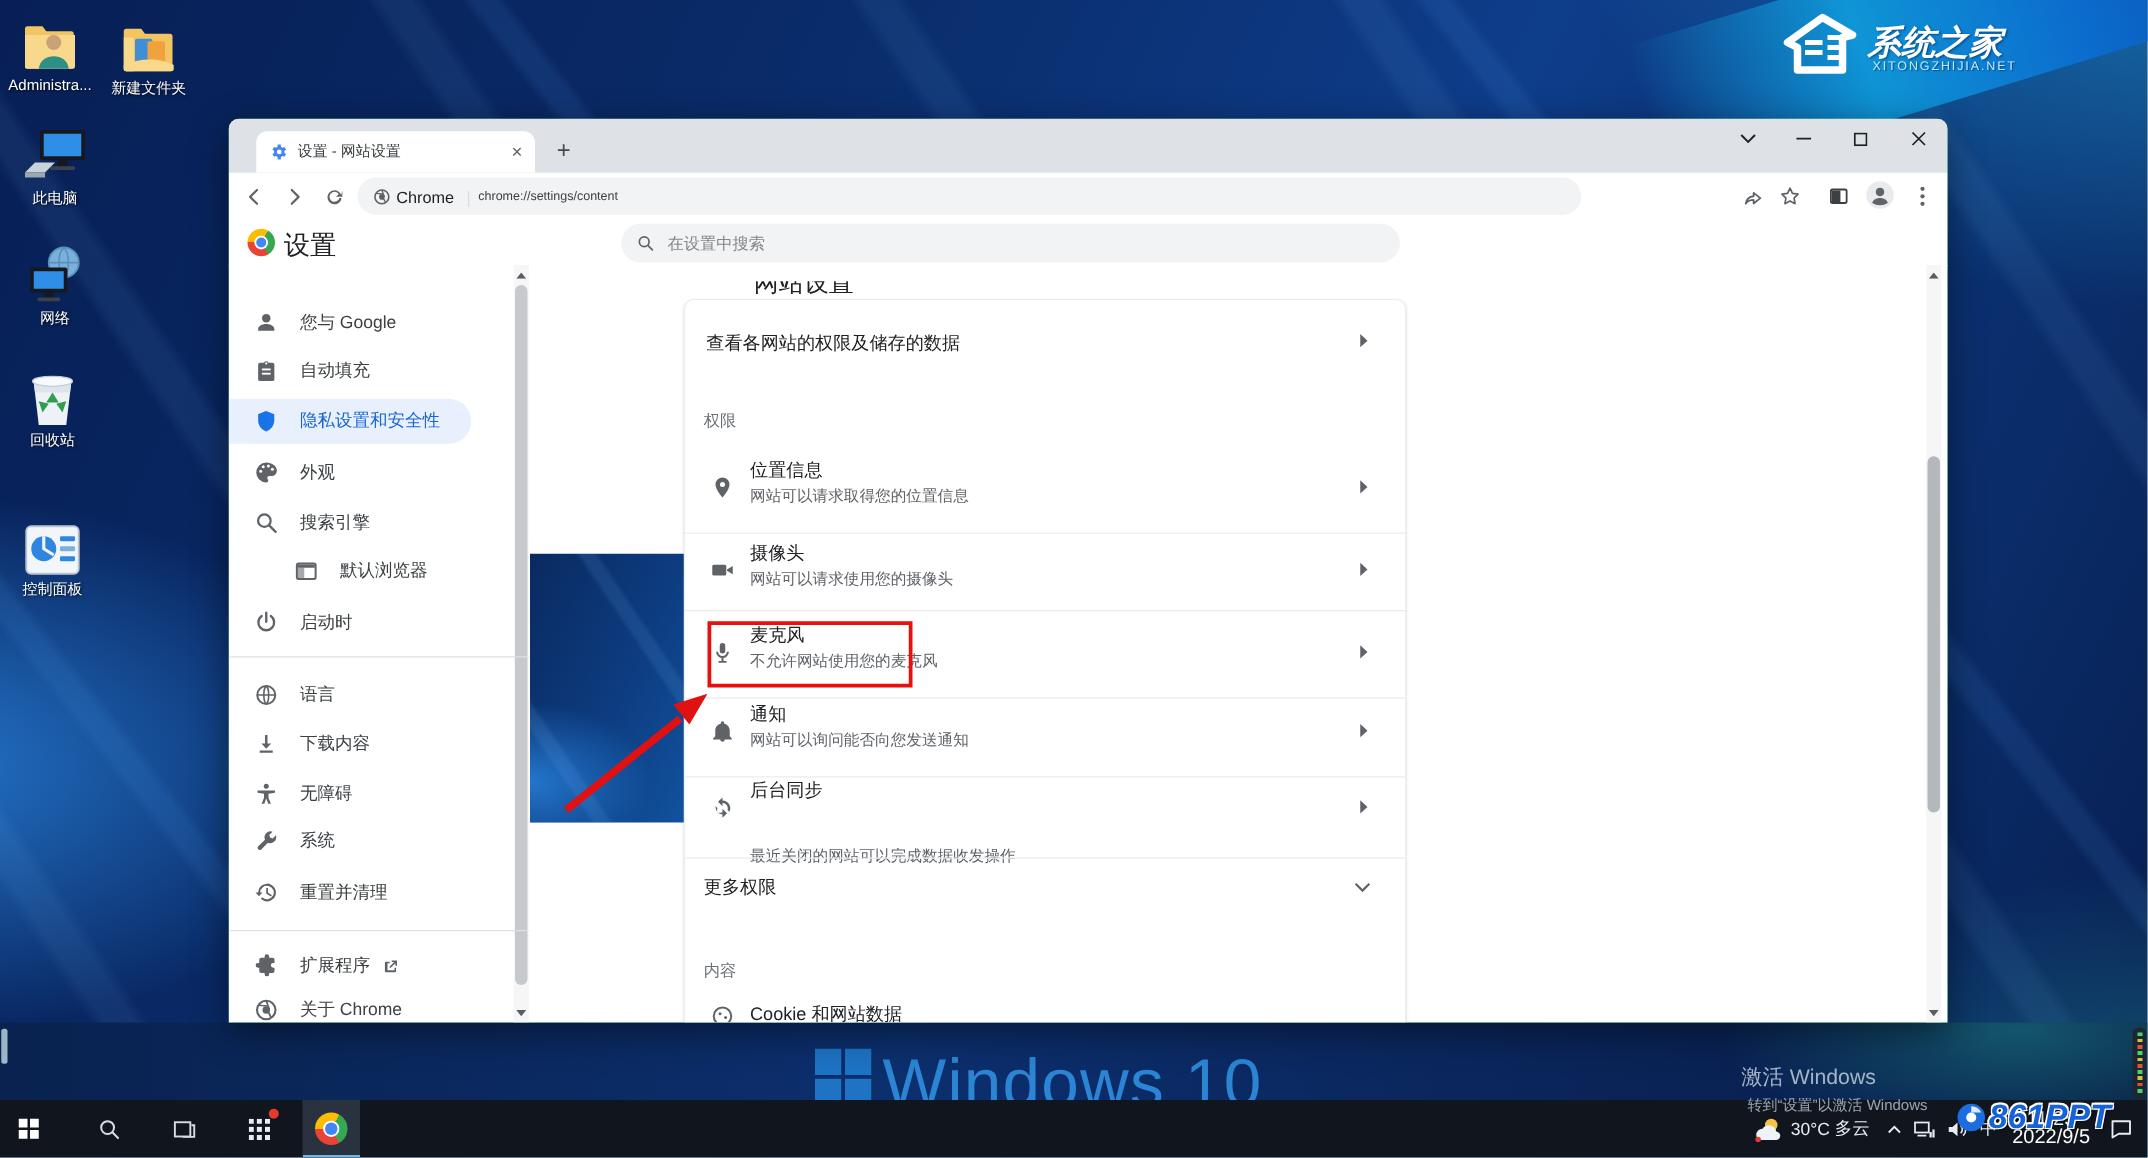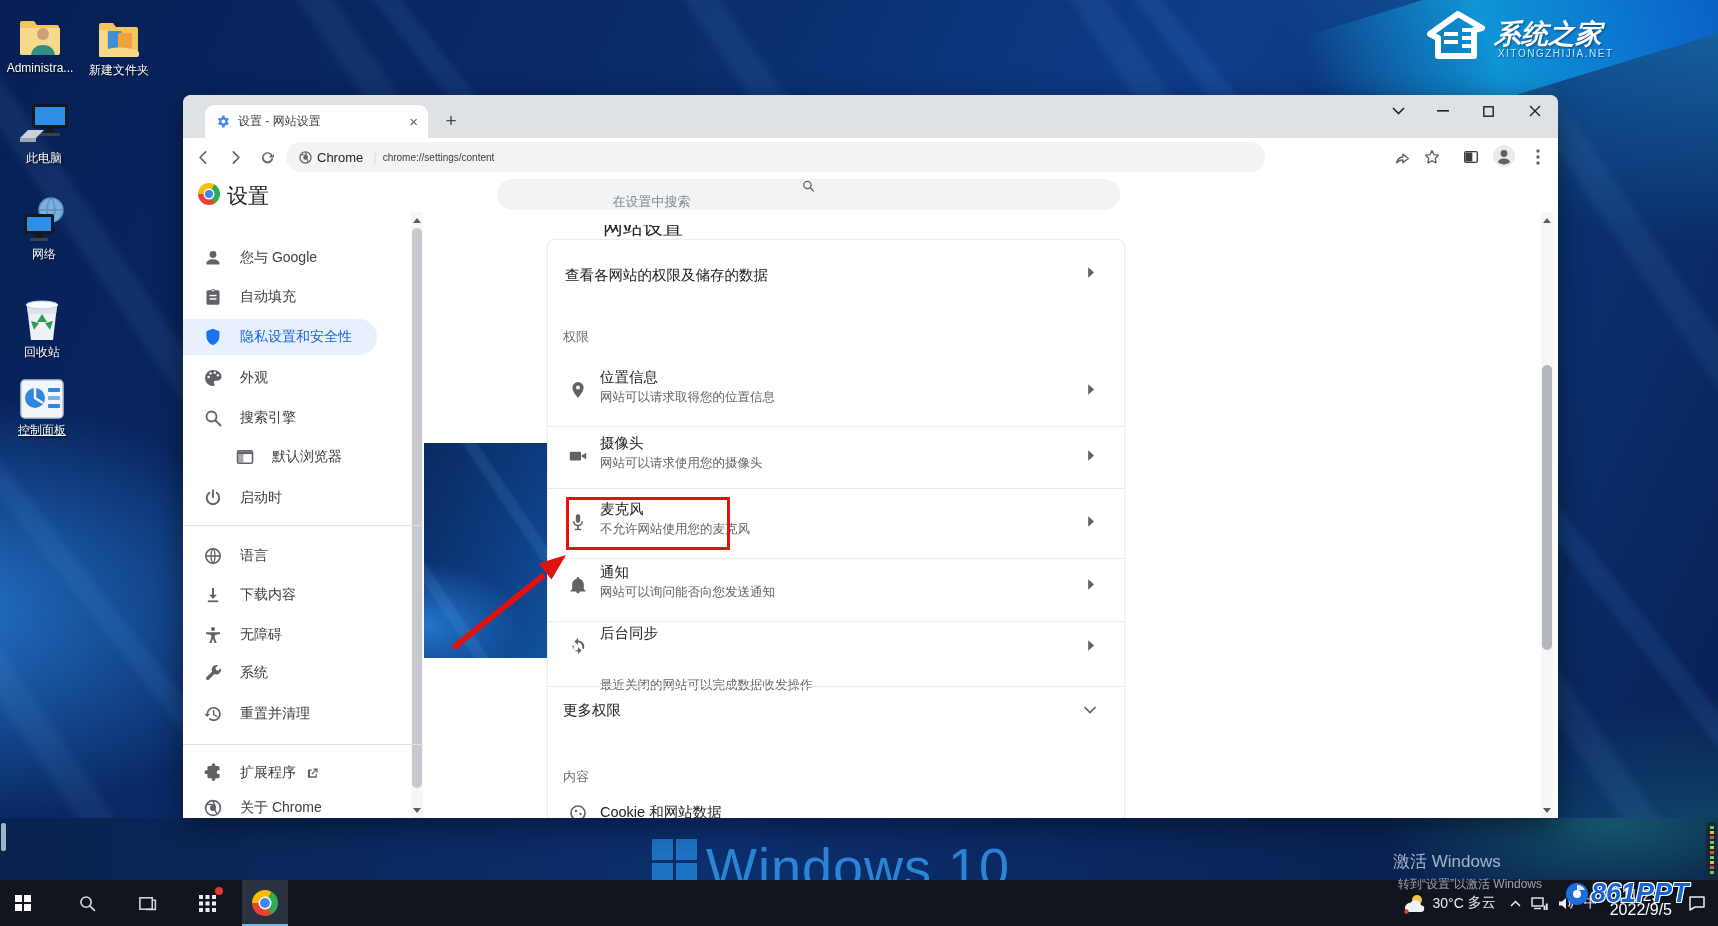--- a/index.html
+++ b/index.html
@@ -55,21 +55,21 @@
   .navbtn{width:32px;height:32px;display:flex;align-items:center;justify-content:center;color:#5f6368;}
   .omni{left:103px;top:47px;width:979px;height:30px;background:#f1f3f4;border-radius:15px;
     display:flex;align-items:center;padding:0 12px;box-sizing:border-box;}
   .omni .host{font-size:13px;color:#202124;margin:0 4px;}
   .omni .sep{color:#dadce0;margin:0 6px;font-size:13px;}
   .omni .url{font-size:10px;color:#3c4043;}
   .tbicon{width:30px;height:30px;display:flex;align-items:center;justify-content:center;color:#5f6368;}
   .shead{left:0;top:81px;width:100%;height:36px;background:#fff;border-bottom:1px solid #e0e3e7;}
   .stitle{font-size:21px;color:#202124;}
   .searchpill{left:314px;top:3px;width:623px;height:31px;background:#f1f3f4;border-radius:16px;
-    display:flex;align-items:center;padding:0 12px;box-sizing:border-box;color:#80868b;flex-direction:column;}
+    display:flex;align-items:center;padding:0 12px;box-sizing:border-box;color:#80868b;}
   .searchpill input{border:none;background:transparent;outline:none;font-size:13px;color:#202124;
     margin-left:8px;width:400px;font-family:inherit;}
   .searchpill input::placeholder{color:#80868b;}
   .sbody{left:0;top:117px;width:100%;height:606px;background:#fff;}
   
   .sitem{left:0;width:230px;height:36px;display:flex;align-items:center;color:#3c4043;font-size:14px;}
   .sitem .ic{width:20px;height:20px;margin-left:20px;margin-right:17px;color:#5f6368;flex:0 0 auto;}
   .sitem.sel{background:#e8f0fe;border-radius:0 20px 20px 0;color:#1967d2;width:194px;}
   .sitem.sel .ic{color:#1a73e8;}
   .sdiv{left:0;width:240px;height:1px;background:#e0e0e0;}
@@ -193,21 +193,21 @@
           <path d="M8 12h30l-1 8H9z" fill="#dde4ec"></path>
           <ellipse cx="23" cy="11" rx="16" ry="4" fill="#f7fafc"></ellipse>
           <ellipse cx="23" cy="11" rx="16" ry="4" fill="none" stroke="#c2ccd6" stroke-width="1"></ellipse>
           <path d="M23 20l5 8h-10z" fill="#2f9e4f"></path>
           <path d="M15 36l-3-9 8 2z" fill="#2f9e4f"></path>
           <path d="M31 36l3-9-8 2z" fill="#2f9e4f"></path>
         </svg>
       </div>
       <div class="lbl">回收站</div>
     </div>
-    <div class="abs dicon" style="left: 3px; top: 372px; text-decoration: underline;">
+    <div class="abs dicon" style="left: 3px; top: 413px;">
       <div class="art">
         <svg width="46" height="42" viewBox="0 0 46 42">
           <rect x="2" y="2" width="42" height="38" rx="4" fill="#f2f6fa"></rect>
           <rect x="2" y="2" width="42" height="38" rx="4" fill="none" stroke="#b9c6d2" stroke-width="1.5"></rect>
           <circle cx="16" cy="20" r="10" fill="#2f86e0"></circle>
           <path d="M16 10v10l8 5" stroke="#f2f6fa" stroke-width="2.5" fill="none"></path>
           <rect x="29" y="10" width="12" height="4" rx="1" fill="#2f86e0"></rect>
           <rect x="29" y="18" width="12" height="4" rx="1" fill="#7ab0dc"></rect>
           <rect x="29" y="26" width="12" height="4" rx="1" fill="#2f86e0"></rect>
         </svg>

